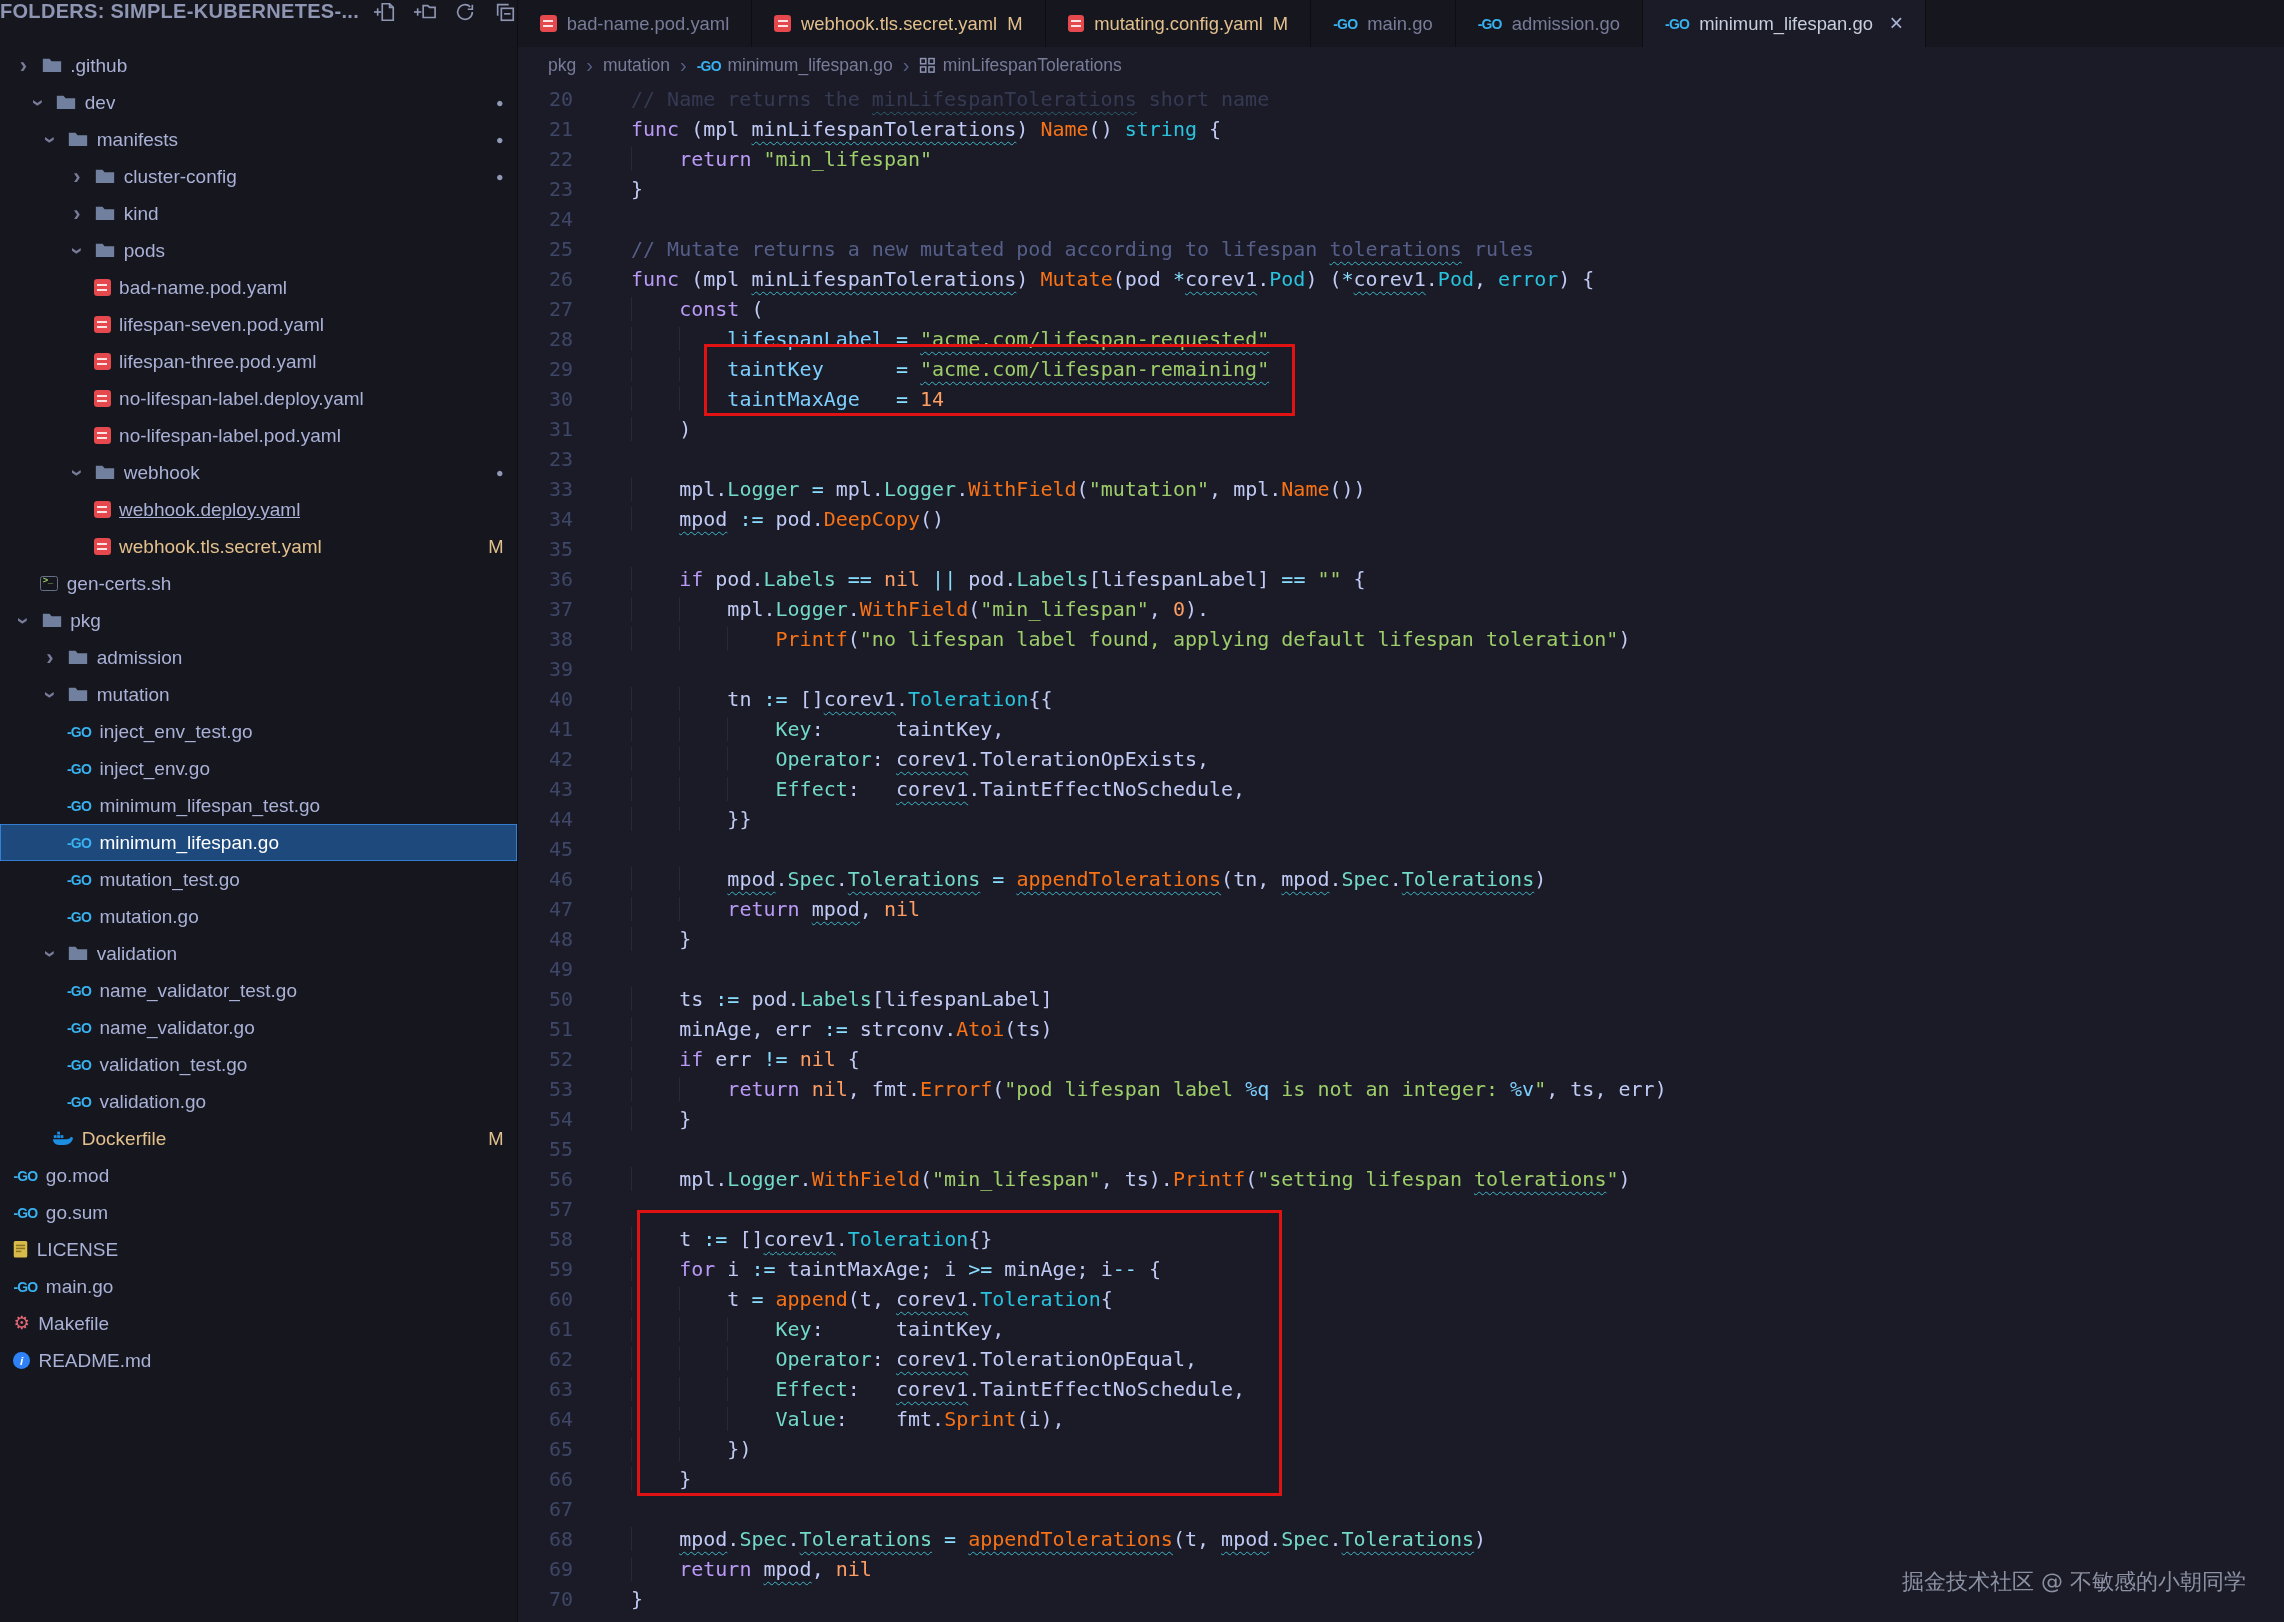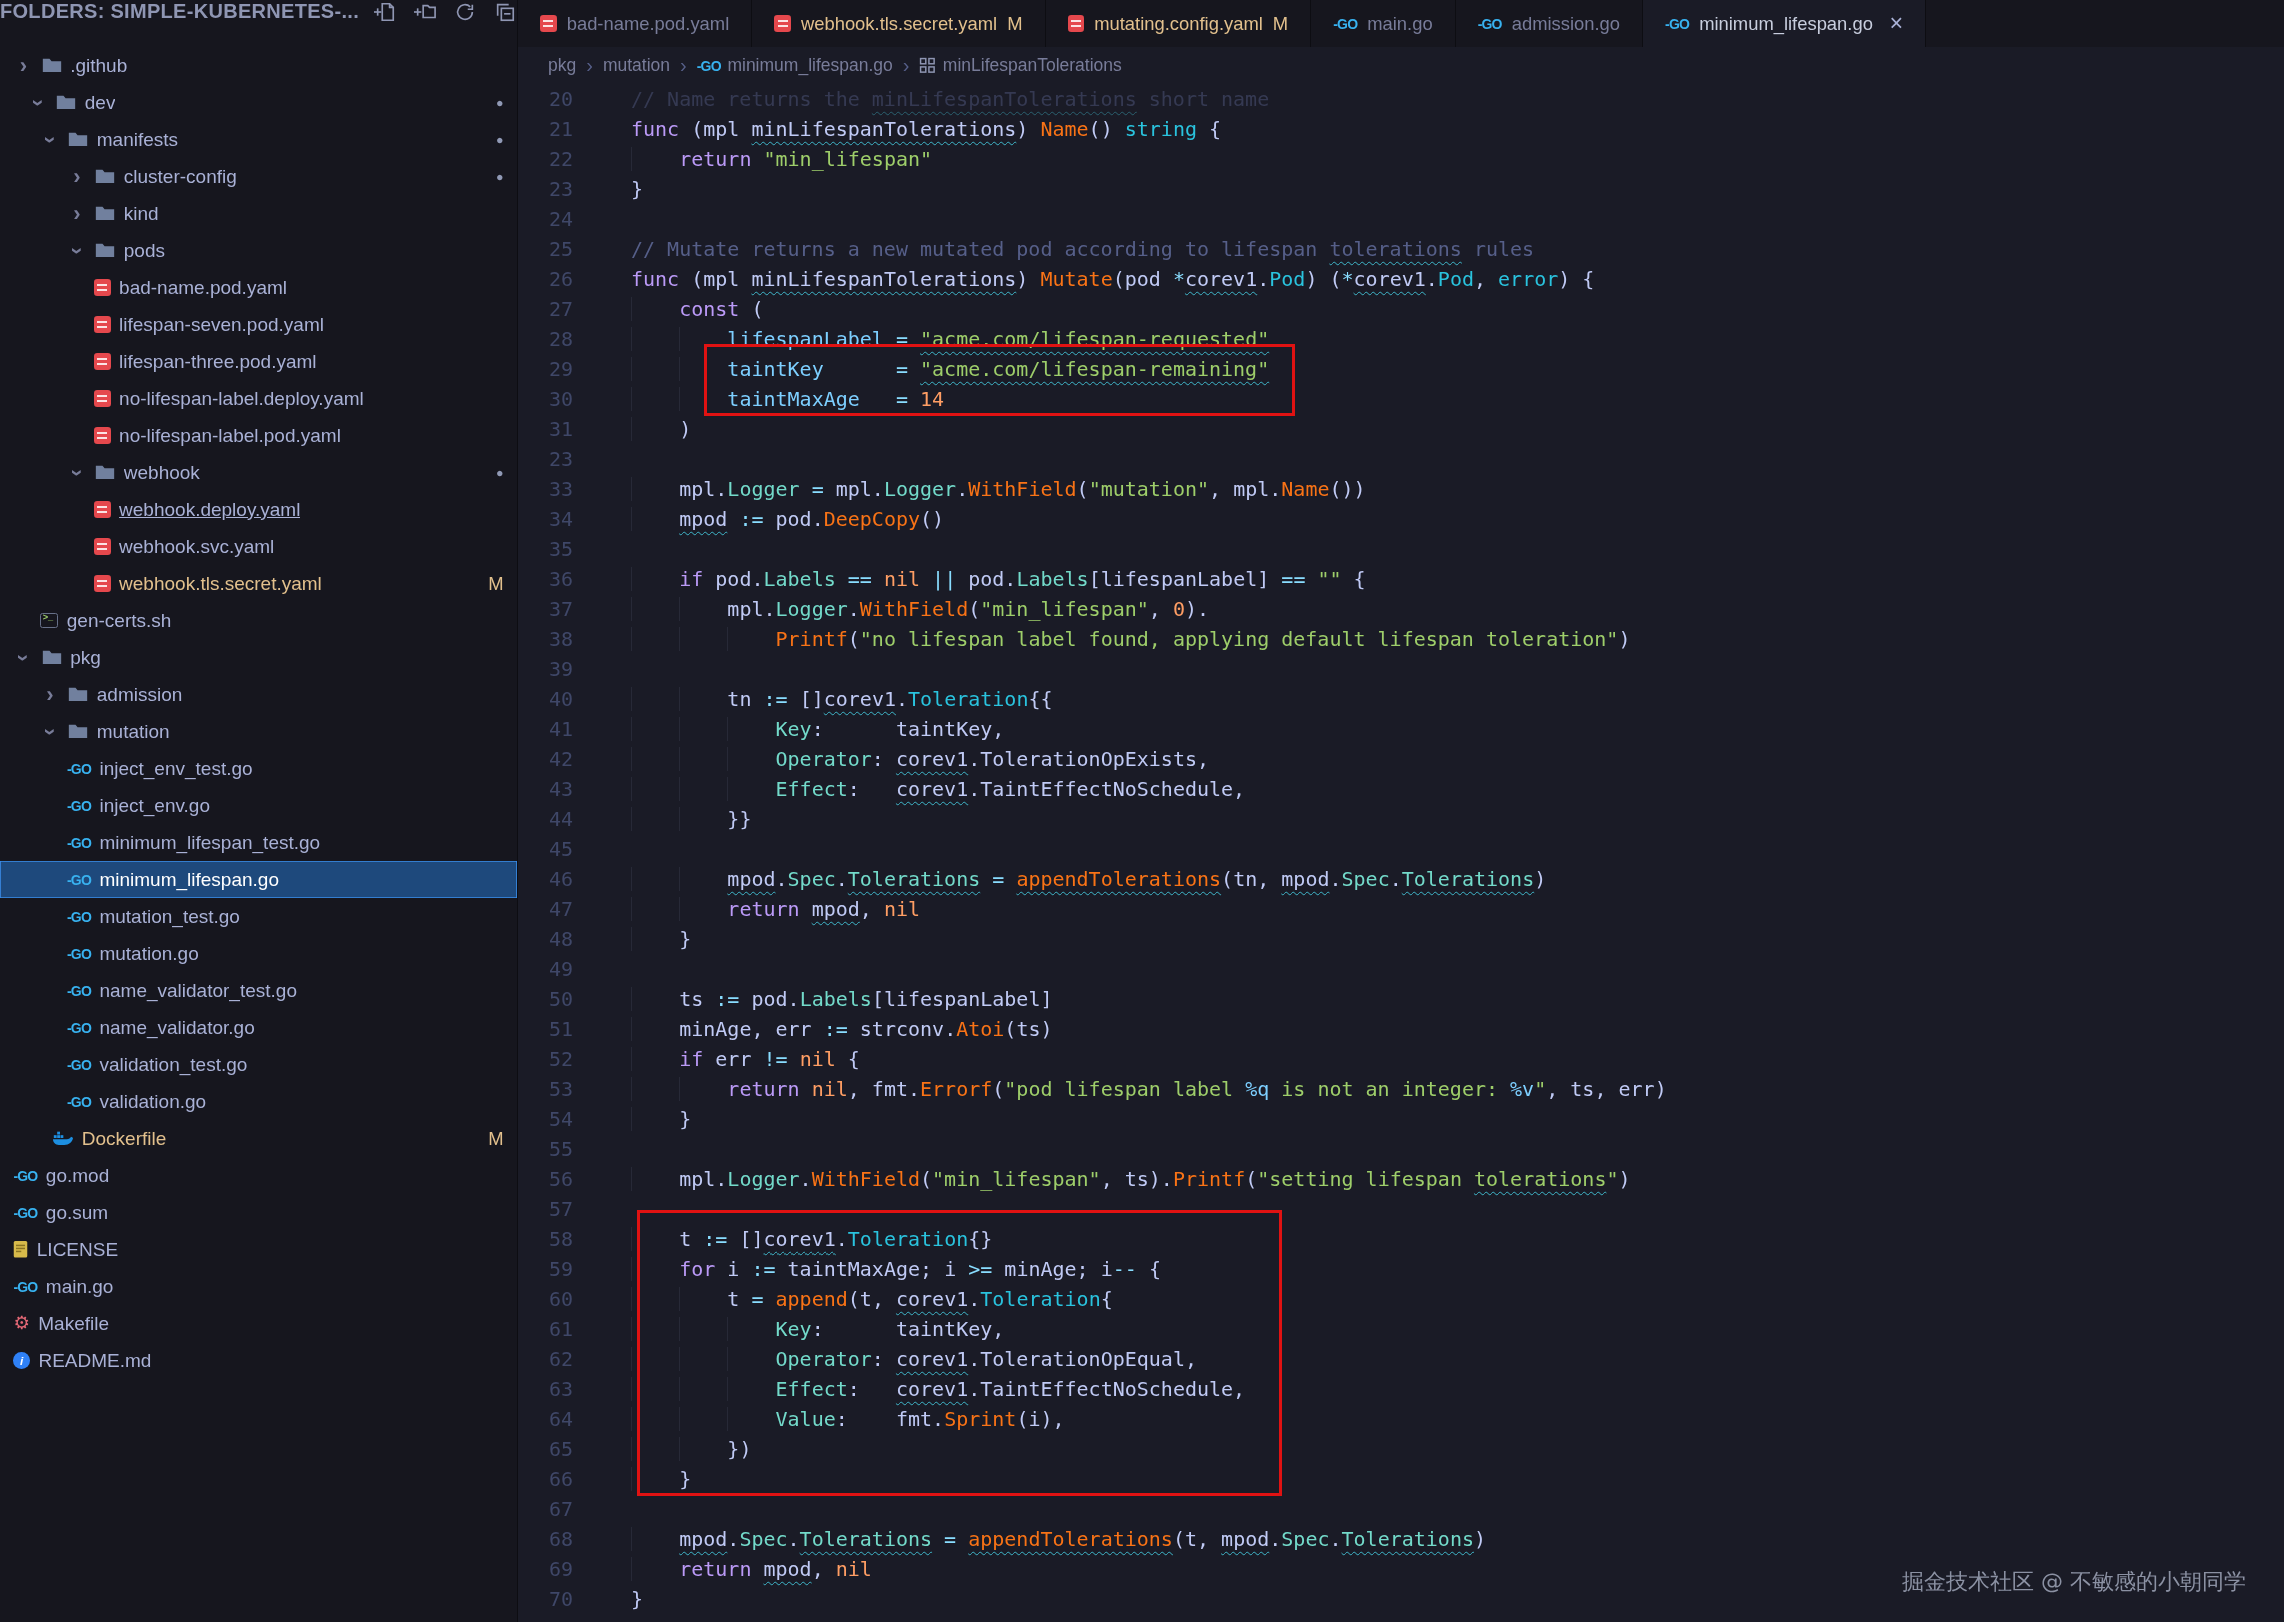--- a/index.html
+++ b/index.html
@@ -195,25 +195,20 @@
           </span>
           <span class="label">webhook</span>
           <span class="spacer"></span>
           <span class="dot">●</span>
         </div>
         <div class="row" style="padding-left: 94px; text-decoration: underline;">
           <span class="ic-yaml"></span>
           <span class="label">webhook.deploy.yaml</span>
           <span class="spacer"></span>
         </div>
-        <div class="row" style="padding-left: 94px;">
-          <span class="ic-yaml"></span>
-          <span class="label">webhook.svc.yaml</span>
-          <span class="spacer"></span>
-        </div>
         <div class="row modified" style="padding-left: 94px;">
           <span class="ic-yaml"></span>
           <span class="label">webhook.tls.secret.yaml</span>
           <span class="spacer"></span>
           <span class="badge-m">M</span>
         </div>
         <div class="row" style="padding-left: 40px;">
           <span class="ic-sh"></span>
           <span class="label">gen-certs.sh</span>
           <span class="spacer"></span>
@@ -269,20 +264,30 @@
           <span class="spacer"></span>
         </div>
         <div class="row" style="padding-left: 67px;">
           <span class="ic-go">-GO</span>
           <span class="label">mutation_test.go</span>
           <span class="spacer"></span>
         </div>
         <div class="row" style="padding-left: 67px;">
           <span class="ic-go">-GO</span>
           <span class="label">mutation.go</span>
+          <span class="spacer"></span>
+        </div>
+        <div class="row" style="padding-left: 40px;">
+          <span class="chev open">›</span>
+          <span class="icw">
+            <svg viewBox="0 0 24 20" width="20" height="16.7" xmlns="http://www.w3.org/2000/svg">
+              <path d="M1 2h8l2.5 3H23v13H1z" fill="#71809e"></path>
+            </svg>
+          </span>
+          <span class="label">validation</span>
           <span class="spacer"></span>
         </div>
         <div class="row" style="padding-left: 67px;">
           <span class="ic-go">-GO</span>
           <span class="label">name_validator_test.go</span>
           <span class="spacer"></span>
         </div>
         <div class="row" style="padding-left: 67px;">
           <span class="ic-go">-GO</span>
           <span class="label">name_validator.go</span>

